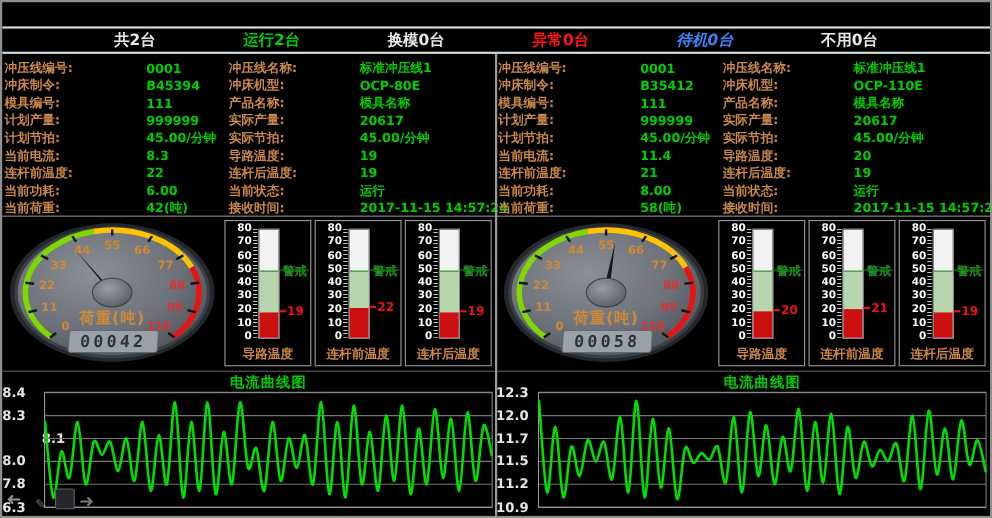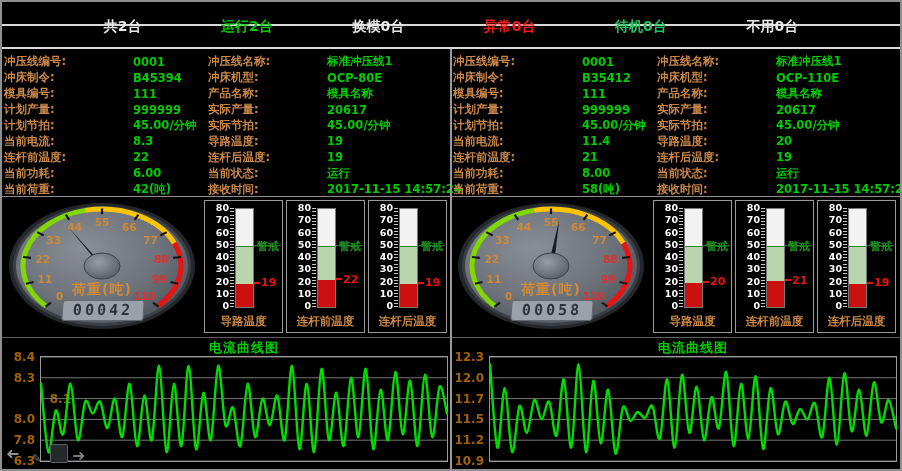--- a/index.html
+++ b/index.html
@@ -2,21 +2,21 @@
 <html><head>
 <meta charset="utf-8">
 <style>
   html,body{margin:0;padding:0;background:#111;}
   .screen{position:relative;width:902px;height:471px;background:#000;border:2px solid #8f8f8f;
           box-sizing:border-box;overflow:hidden;font-family:"DejaVu Sans",sans-serif;}
   
   .datebar{position:absolute;left:0;top:1px;width:898px;height:20px;text-align:right;
            padding-right:8px;box-sizing:border-box;color:#00d000;font-weight:bold;font-size:15px;line-height:20px;}
   .hline1{position:absolute;left:0;top:22px;width:898px;height:2px;background:#d9d9d9;}
-  .statusbar{position:absolute;left:0;top:14px;width:898px;height:21px;display:flex;
+  .statusbar{position:absolute;left:0;top:24px;width:898px;height:21px;display:flex;
              justify-content:space-around;align-items:center;padding:0 62px;box-sizing:border-box;
              font-weight:bold;font-size:14px;text-align:right;}
   .hline2{position:absolute;left:0;top:45px;width:898px;height:2px;background:#d9d9d9;}
   .vdiv{position:absolute;left:448px;top:47px;width:2px;height:420px;background:#9a9a9a;}
   
   .panel{position:absolute;top:47px;width:449px;height:420px;}
   .panel.m0{left:0;} .panel.m1{left:449px;}
   .sec-div1{position:absolute;left:0;top:147px;width:449px;height:1px;background:#8d8d8d;}
   .sec-div2{position:absolute;left:0;top:288px;width:449px;height:1px;background:#5e5e5e;}
   
@@ -51,21 +51,21 @@
   .t-val{position:absolute;left:49px;height:14px;display:flex;align-items:center;color:#ee1111;
          font-size:11px;font-weight:bold;}
   .t-val .dash{width:6px;height:2px;background:#ee1111;margin-right:1px;}
   .t-name{position:absolute;left:0;right:0;bottom:3px;text-align:center;color:#cc8844;
           font-size:11.5px;font-weight:bold;white-space:nowrap;}
   
   .chart{position:absolute;left:0;top:289px;width:449px;height:131px;}
   .chart-title{position:absolute;left:38px;width:408px;top:1px;text-align:center;color:#00cc00;
                font-weight:bold;font-size:13px;letter-spacing:1px;}
   .plot{position:absolute;left:38px;top:18px;}
-  .ylab{position:absolute;left:0;width:33px;text-align:right;color:#a16207;font-size:12px;
+  .ylab{position:absolute;left:0;width:33px;color:#e5e5e5;font-size:12px;
         font-weight:bold;height:14px;line-height:14px;}
   
   .nav{position:absolute;left:4px;top:441px;width:110px;height:24px;}
   .nv{position:absolute;font-size:16px;line-height:16px;}
   .nv.back{left:0;top:3px;color:#a8aeae;transform:scaleX(-1);opacity:.85;}
   .nv.pencil{left:26px;top:8px;font-size:11px;color:#8f9595;opacity:.8;}
   .nv.page{left:44px;top:1px;width:16px;height:17px;background:#24282b;border:1px solid #595f63;border-radius:2px;}
   .nv.fwd{left:66px;top:5px;color:#8b9191;opacity:.85;}
 </style>
 </head>
@@ -73,21 +73,21 @@
 
 <div class="screen">
 
   <div class="hline1"></div>
 
   <div class="statusbar">
     <div class="status-item" style="color: rgb(232, 232, 232);">共2台</div>
     <div class="status-item" style="color: rgb(0, 204, 0);">运行2台</div>
     <div class="status-item" style="color: rgb(232, 232, 232);">换模0台</div>
     <div class="status-item" style="color: rgb(255, 21, 21);">异常0台</div>
-    <div class="status-item" style="color: #22c55e;">待机0台</div>
+    <div class="status-item" style="color: #3b82f6; font-style: italic;">待机0台</div>
     <div class="status-item" style="color: rgb(232, 232, 232);">不用0台</div>
   </div>
   <div class="hline2"></div>
 
   <div class="panel m0">
     <div class="icol icol1">
       <div class="irow">
           <span class="ilab">冲压线编号:</span>
           <span class="ival">0001</span>
         </div>

